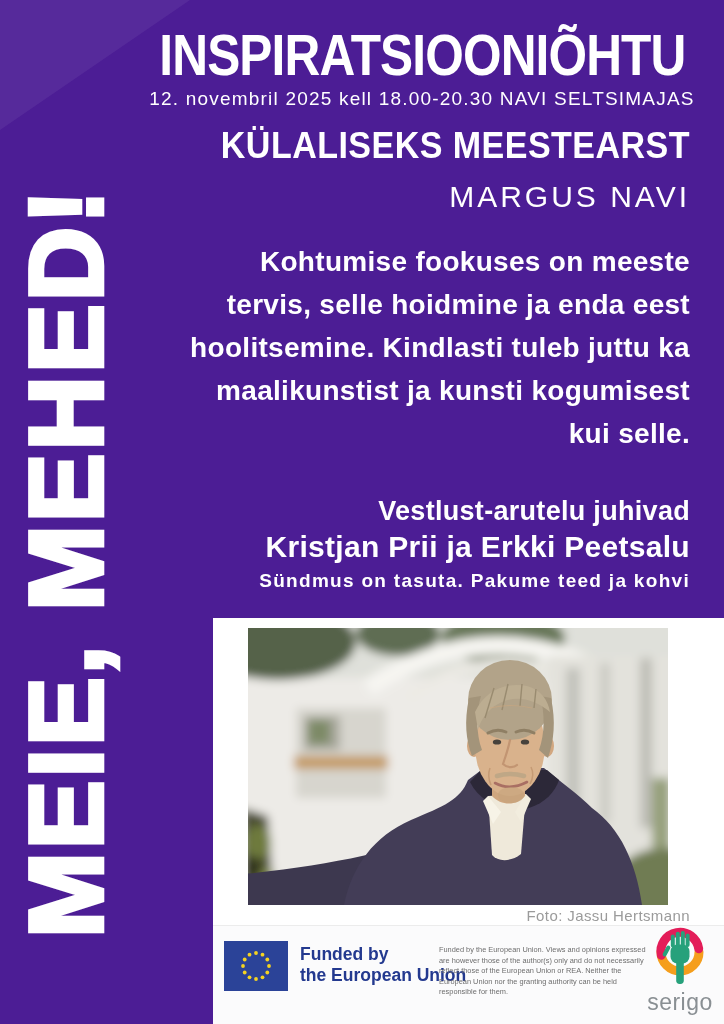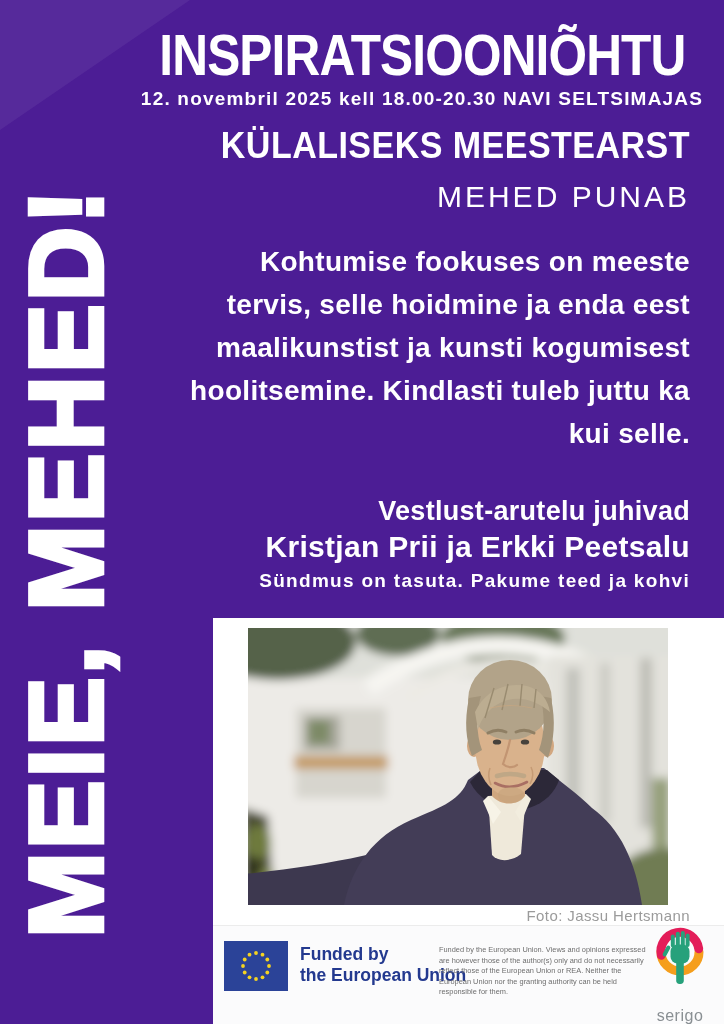--- a/index.html
+++ b/index.html
@@ -14,21 +14,21 @@
     background:rgba(255,255,255,0.06);
     clip-path:polygon(0 0,100% 0,0 100%);
   }
   .title-wrap{position:absolute;left:120px;right:0;top:22px;text-align:center;}
   .title-wrap span{
     display:inline-block;white-space:nowrap;font-size:57px;font-weight:bold;
     letter-spacing:-1px;transform:scaleX(.87);transform-origin:center;
   }
   .subtitle{
     position:absolute;left:120px;right:0;top:88px;text-align:center;
-    font-size:19px;font-weight:bold;letter-spacing:1.2px;white-space:nowrap;
+    font-size:19px;font-weight:normal;letter-spacing:1.2px;white-space:nowrap;
   }
   .vertical-banner{
     position:absolute;left:26px;top:938px;transform:rotate(-90deg);
     transform-origin:0 0;white-space:nowrap;line-height:.8;
     font-size:103px;font-weight:bold;letter-spacing:3px;
     -webkit-text-stroke:4.5px #fff;color:#fff;
   }
   .guest-heading{position:absolute;right:34px;top:125px;white-space:nowrap;}
   .guest-heading span{
     display:inline-block;font-size:37px;font-weight:bold;letter-spacing:.5px;
@@ -67,47 +67,47 @@
   }
   .eu-label{
     font-size:17.5px;font-weight:bold;color:#23398f;line-height:21px;
     padding-top:3px;white-space:nowrap;
   }
   .disclaimer{
     position:absolute;left:226px;top:327px;width:214px;
     font-size:7.4px;line-height:1.42;color:#6d6d6d;
   }
   .serigo-block{position:absolute;left:430px;top:308px;width:74px;text-align:center;}
-  .serigo-word{font-size:16px;color:#898f93;letter-spacing:.5px;line-height:1;margin-top:18px;}
+  .serigo-word{font-size:23px;color:#898f93;letter-spacing:.5px;line-height:1;margin-top:1px;}
 </style>
 </head>
 <body>
 
 <div class="poster">
 
   <div class="corner-accent"></div>
 
   <div class="title-wrap">
     <span>INSPIRATSIOONIÕHTU</span>
   </div>
 
   <div class="subtitle">12. novembril 2025 kell 18.00-20.30 NAVI SELTSIMAJAS</div>
 
   <div class="vertical-banner">MEIE, MEHED!</div>
 
   <div class="guest-heading">
     <span>KÜLALISEKS MEESTEARST</span>
   </div>
-  <div class="guest-name">MEHED PUNAB</div>
+  <div class="guest-name">MARGUS NAVI</div>
 
   <div class="description">
     <div>Kohtumise fookuses on meeste</div>
     <div>tervis, selle hoidmine ja enda eest</div>
+    <div>hoolitsemine. Kindlasti tuleb juttu ka</div>
     <div>maalikunstist ja kunsti kogumisest</div>
-    <div>hoolitsemine. Kindlasti tuleb juttu ka</div>
     <div>kui selle.</div>
   </div>
 
   <div class="hosts-intro">Vestlust-arutelu juhivad</div>
   <div class="hosts-names">Kristjan Prii ja Erkki Peetsalu</div>
   <div class="hosts-note">Sündmus on tasuta. Pakume teed ja kohvi</div>
 
   <div class="panel">
     <div class="photo-frame"></div>
 

